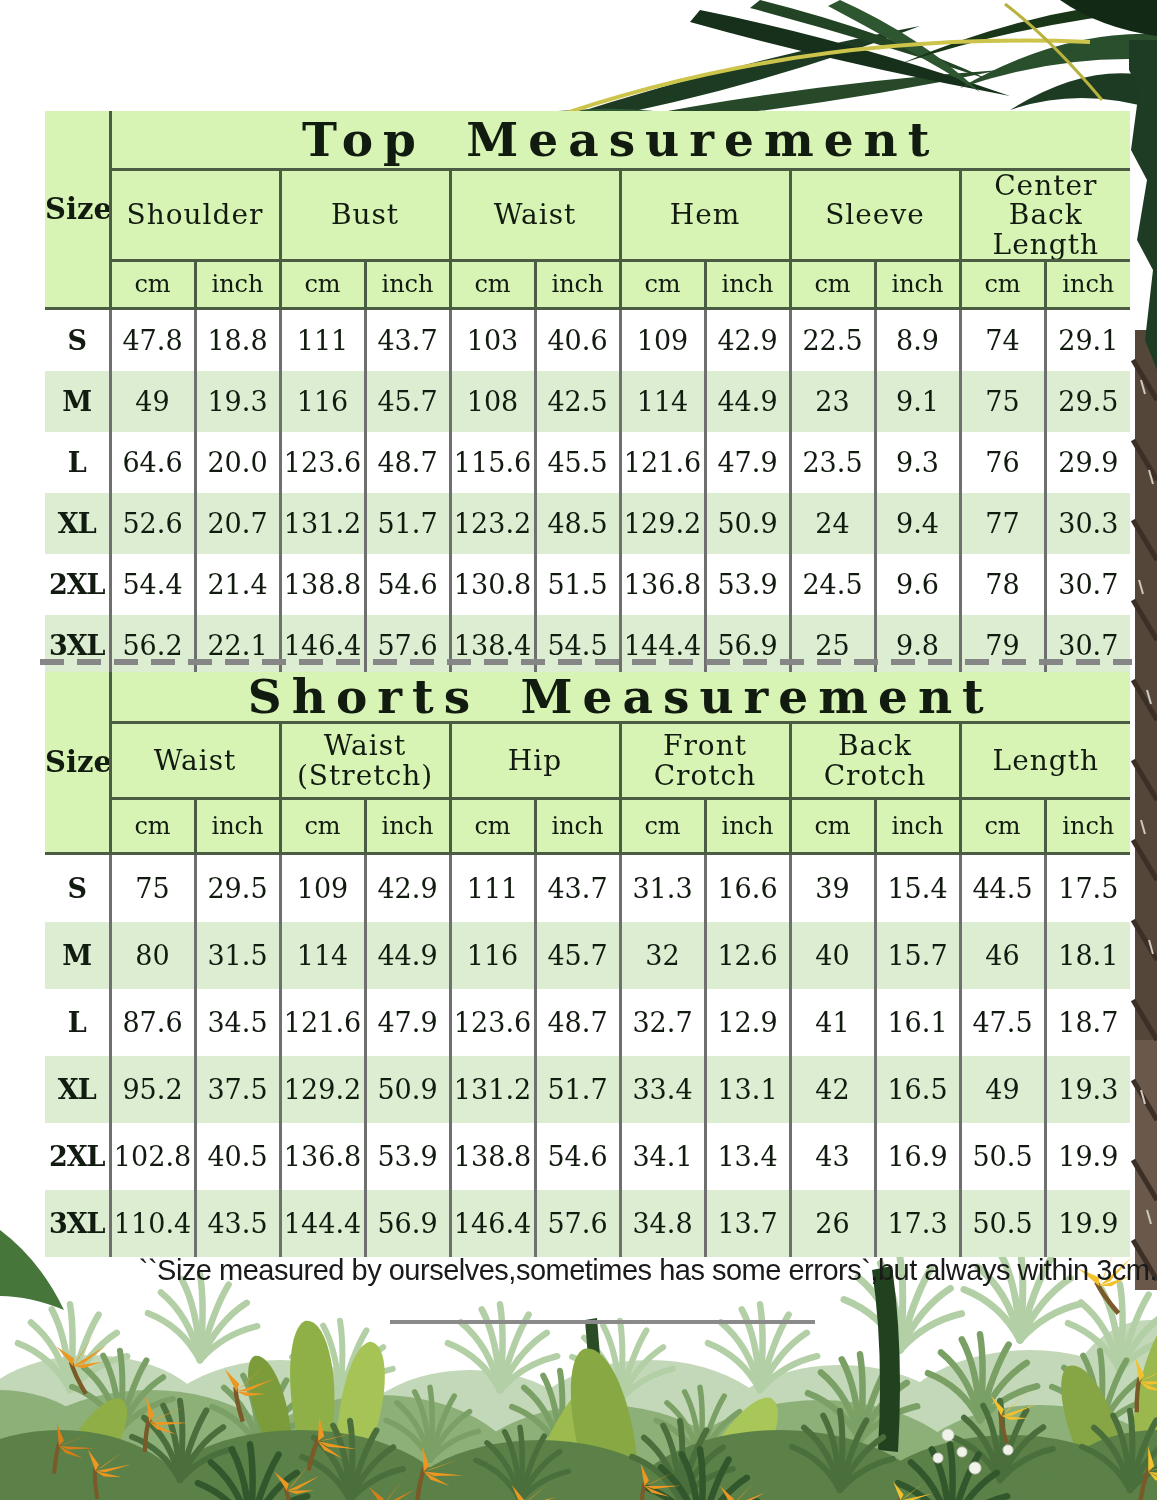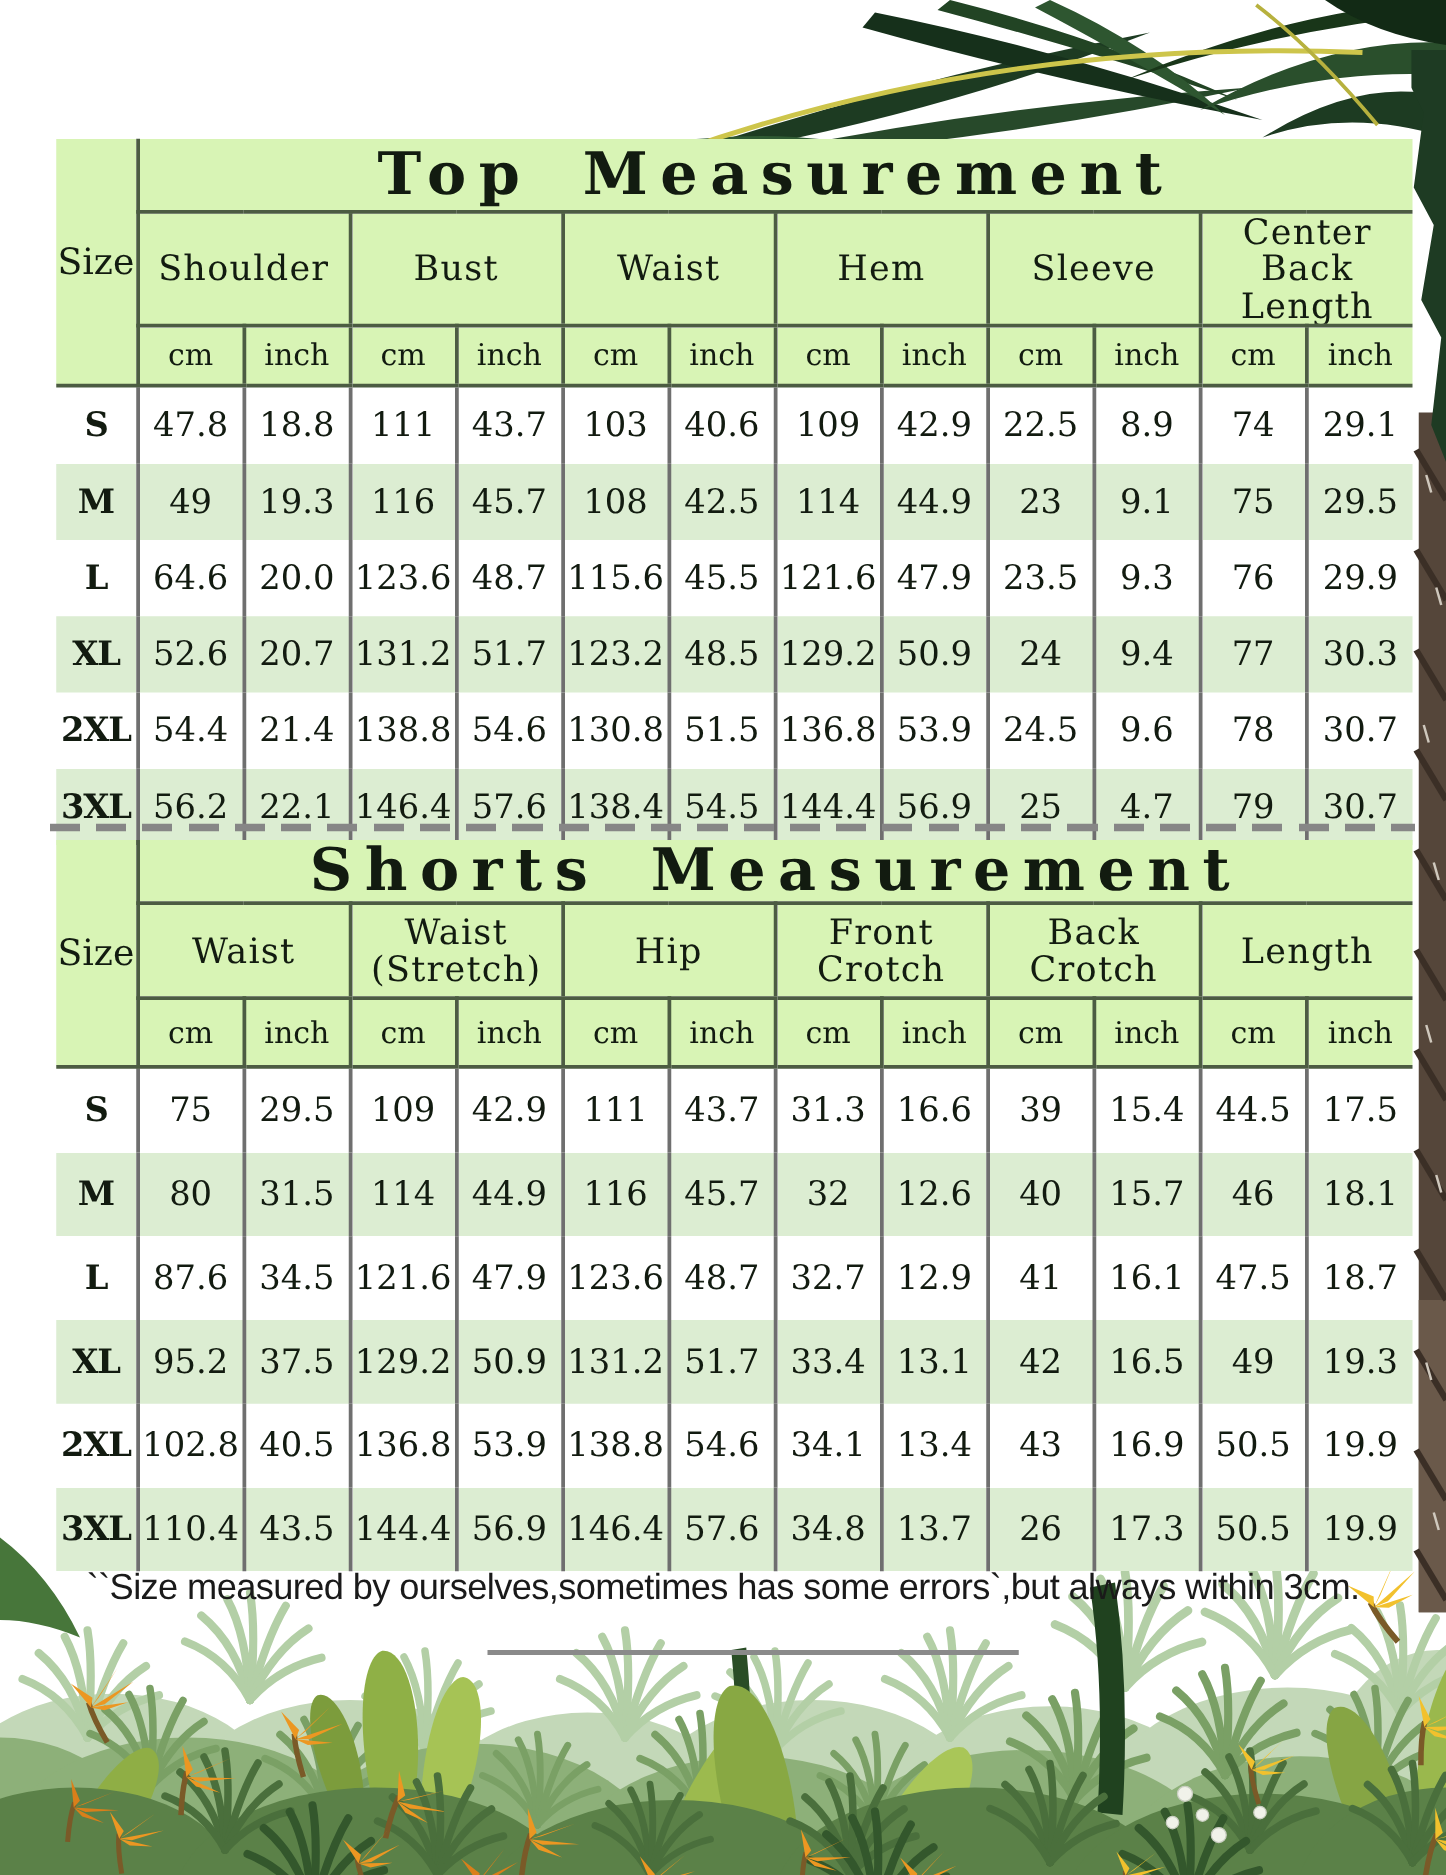--- a/index.html
+++ b/index.html
@@ -15,39 +15,39 @@
   .trunk-strip{top:40px;left:1129px;}
   .jungle{left:0;bottom:0;}
   .tbl{position:absolute;left:45px;z-index:2;}
   .pos-top{top:111px;}
   .pos-shorts{top:672px;}
   table.size-table{border-collapse:collapse;table-layout:fixed;width:1085px;}
   table.size-table td{
     text-align:center;vertical-align:middle;padding:0;color:var(--tx);
     overflow:hidden;line-height:1.05;
   }
-  .size-head{background:var(--hdr);font-size:29px;border-right:3px solid var(--hb);border-bottom:3px solid var(--hb);}
+  .size-head{background:var(--hdr);font-size:29px;border-right:3px solid var(--hb);border-bottom:3px solid var(--hb);font-weight:bold;}
   .title-cell{background:var(--hdr);font-size:47px;letter-spacing:10px;word-spacing:14px;border-bottom:3px solid var(--hb);font-weight:bold;}
   .group-cell{background:var(--hdr);font-size:28px;letter-spacing:1px;border-bottom:3px solid var(--hb);padding:0 3px;}
   .group-cell + .group-cell{border-left:3px solid var(--hb);}
   .unit-cell{background:var(--hdr);font-size:24px;border-left:3px solid var(--hb);border-bottom:3px solid var(--hb);}
   tr.data td{background:#ffffff;font-size:27px;}
   tr.data.alt td{background:var(--row);}
   td.val{border-left:3px solid var(--db);}
   td.size-label{font-size:36px;font-weight:bold;letter-spacing:-1px;}
   .t-top .title-cell{height:57px}   .t-shorts .title-cell{height:46px}
   .t-top .group-cell{height:69px}   .t-shorts .group-cell{height:73px}
   .t-top .unit-cell{height:45px}    .t-shorts .unit-cell{height:52px}
   .t-top tr.data td{height:61px}    .t-shorts tr.data td{height:67px}
   .dash-divider{
     position:absolute;top:659px;left:40px;width:1092px;height:6px;z-index:2;
     background:repeating-linear-gradient(90deg,var(--dg) 0 24px,transparent 24px 37px);
   }
   .footer{
-    position:absolute;top:1254px;left:0;width:1157px;z-index:3;text-align:center;
+    position:absolute;top:1254px;left:0;width:1157px;z-index:3;text-align:right;
     font-family:"Liberation Sans",sans-serif;font-size:29px;line-height:32px;color:#1a1a1a;
     letter-spacing:-0.5px;
   }
   .footer-rule{position:absolute;top:1320px;left:390px;width:425px;height:4px;background:#8a8a8a;z-index:3;}
 </style>
 </head>
 <body>
 
 <div class="canvas">
 
@@ -219,21 +219,21 @@
             <td class="size-label">3XL</td>
             <td class="val">56.2</td>
             <td class="val">22.1</td>
             <td class="val">146.4</td>
             <td class="val">57.6</td>
             <td class="val">138.4</td>
             <td class="val">54.5</td>
             <td class="val">144.4</td>
             <td class="val">56.9</td>
             <td class="val">25</td>
-            <td class="val">4.7</td>
+            <td class="val">9.8</td>
             <td class="val">79</td>
             <td class="val">30.7</td>
           </tr>
         </tbody>
       </table>
     </div>
 
   <div class="dash-divider"></div>
 
   <div class="tbl pos-shorts">

